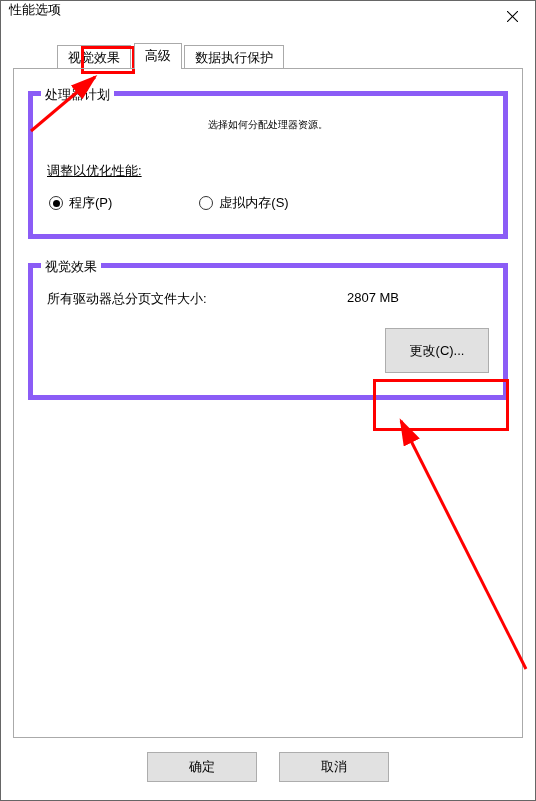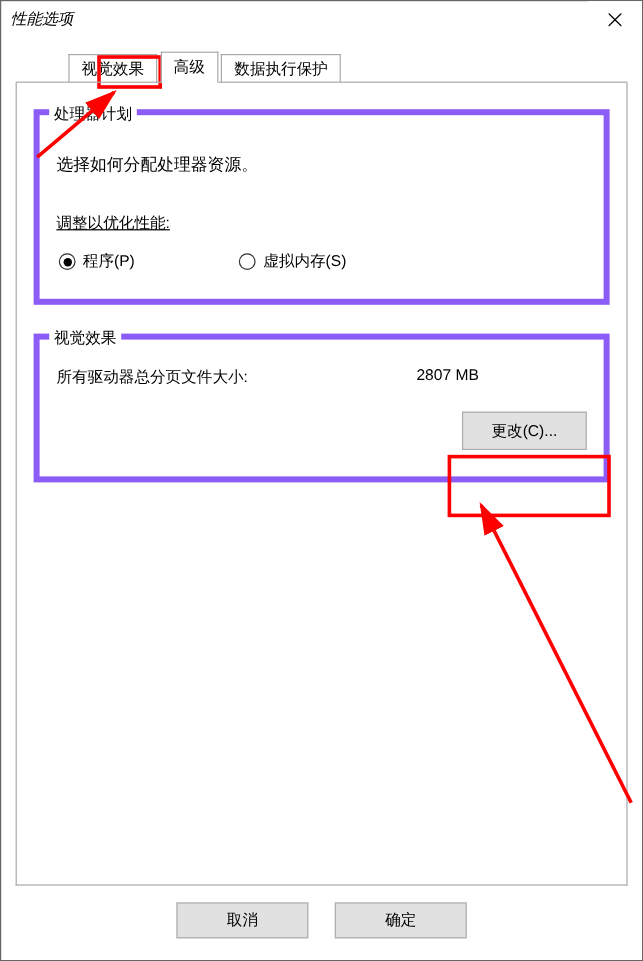--- a/index.html
+++ b/index.html
@@ -14,24 +14,23 @@
   }
   .window {
     width: 536px; height: 801px;
     border: 1px solid #666;
     background: #fff;
     position: relative;
   }
   .titlebar {
     height: 30px;
     display: flex;
-    align-items: center;
+    align-items: flex-start;
     padding: 0 8px;
     position: relative;
-    font-style: italic;
   }
   .titlebar-title { font-size: 13px; }
   .titlebar-close {
     position: absolute;
     right: 0; top: 0;
     width: 45px; height: 30px;
     display: flex; align-items: center; justify-content: center;
     background: #fff;
   }
   .titlebar-close svg { width: 11px; height: 11px; }
@@ -99,22 +98,23 @@
     position: relative;
   }
   .group-legend {
     position: absolute;
     top: -10px; left: 8px;
     background: #fff;
     padding: 0 4px;
     font-size: 13px;
   }
   .group-desc {
-    margin: 15px 0 30px 0;
-    font-size: 14px;
+    margin: 4px 0 30px 0;
+    font-size: 10px;
+    text-align: center;
   }
   .group-subhead {
     margin: 0 0 14px 0;
     font-size: 13px;
     text-decoration: underline;
   }
 
   .radio-row {
     display: flex;
     gap: 87px;
@@ -144,21 +144,21 @@
   .kv-value { }
 
   .change-btn-wrap {
     display: flex;
     justify-content: flex-end;
     margin-top: 20px;
   }
   .btn {
     display: inline-flex;
     align-items: center; justify-content: center;
-    height: 32px;
+    height: 45px;
     min-width: 104px;
     padding: 0 18px;
     background: #e1e1e1;
     border: 1px solid #adadad;
     font-size: 13px;
     cursor: pointer;
   }
 
   
   .bottom-bar {
@@ -231,22 +231,22 @@
           <span class="kv-value">2807 MB</span>
         </div>
         <div class="change-btn-wrap">
           <span class="btn">更改(C)...</span>
         </div>
       </div>
 
     </div>
 
     <div class="bottom-bar">
+      <span class="btn">确定</span>
       <span class="btn">取消</span>
-      <span class="btn">确定</span>
     </div>
 
   </div>
 
   <div class="anno">
     
     <div class="red-box" style="left:80px; top:45px; width:54px; height:28px;"></div>
     
     <div class="red-box" style="left:372px; top:378px; width:136px; height:52px;"></div>
     <svg>

